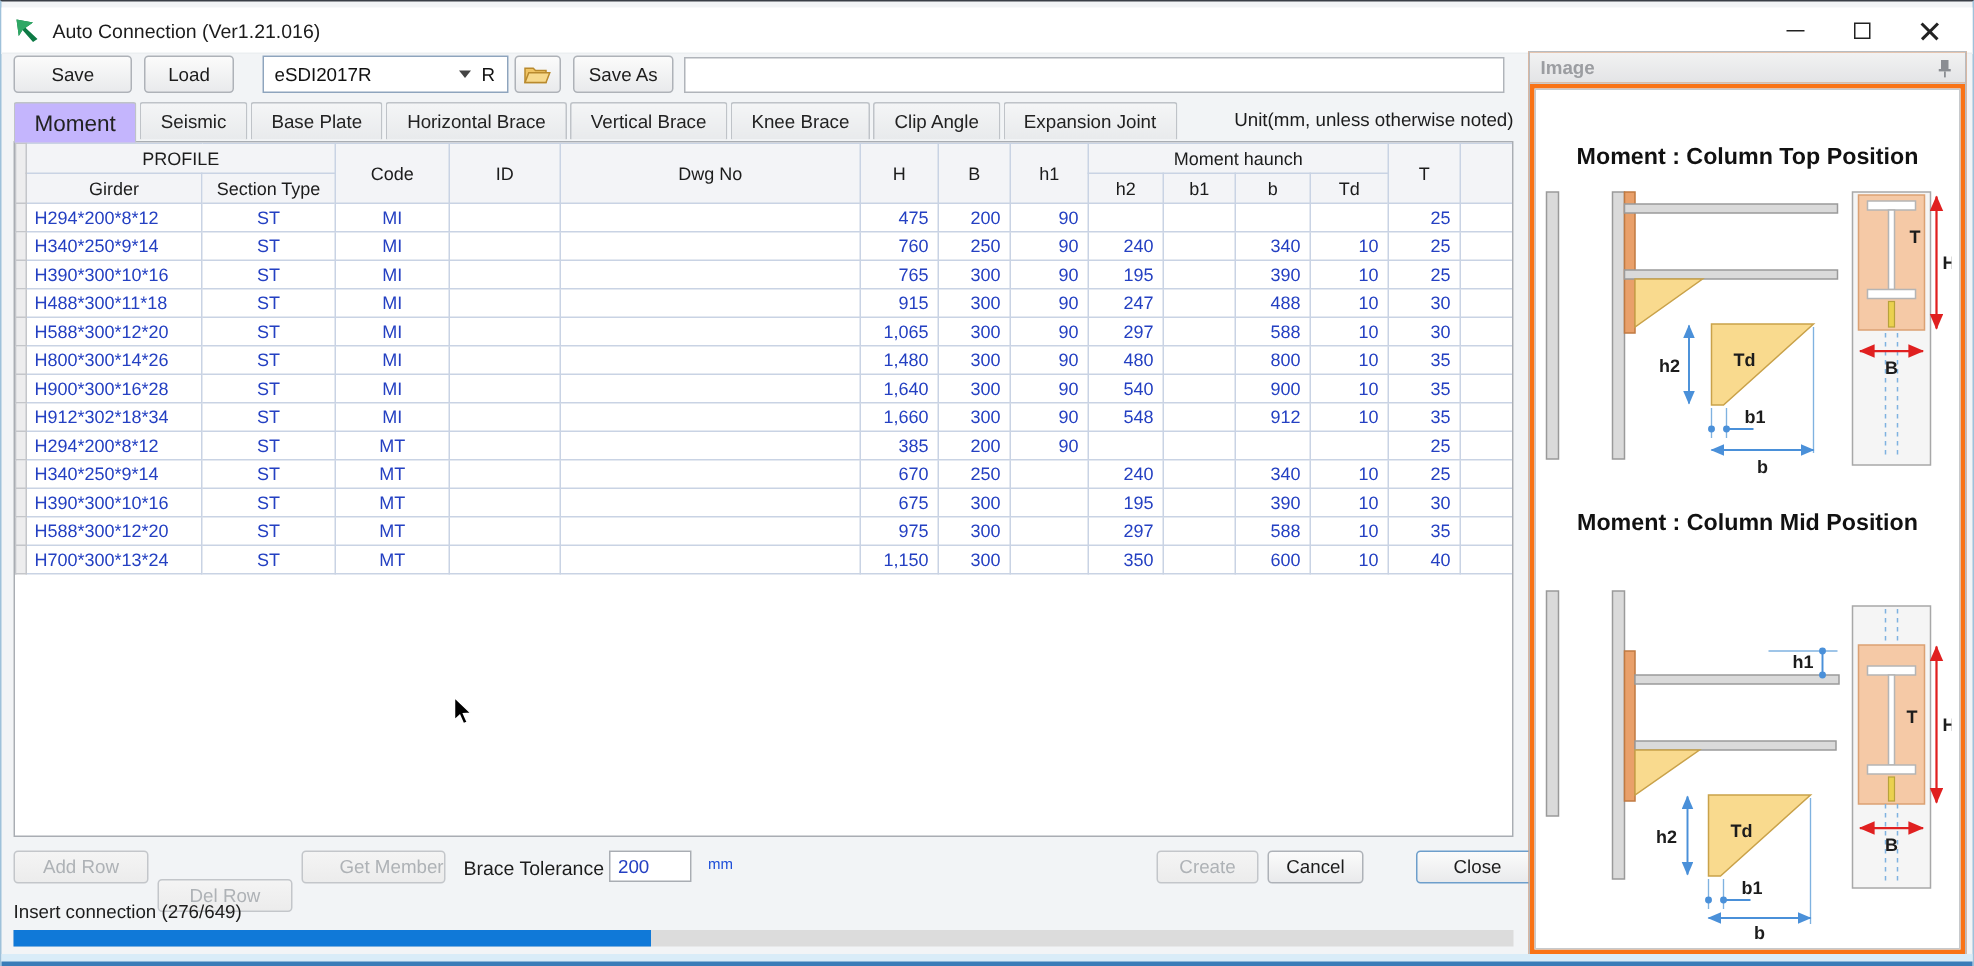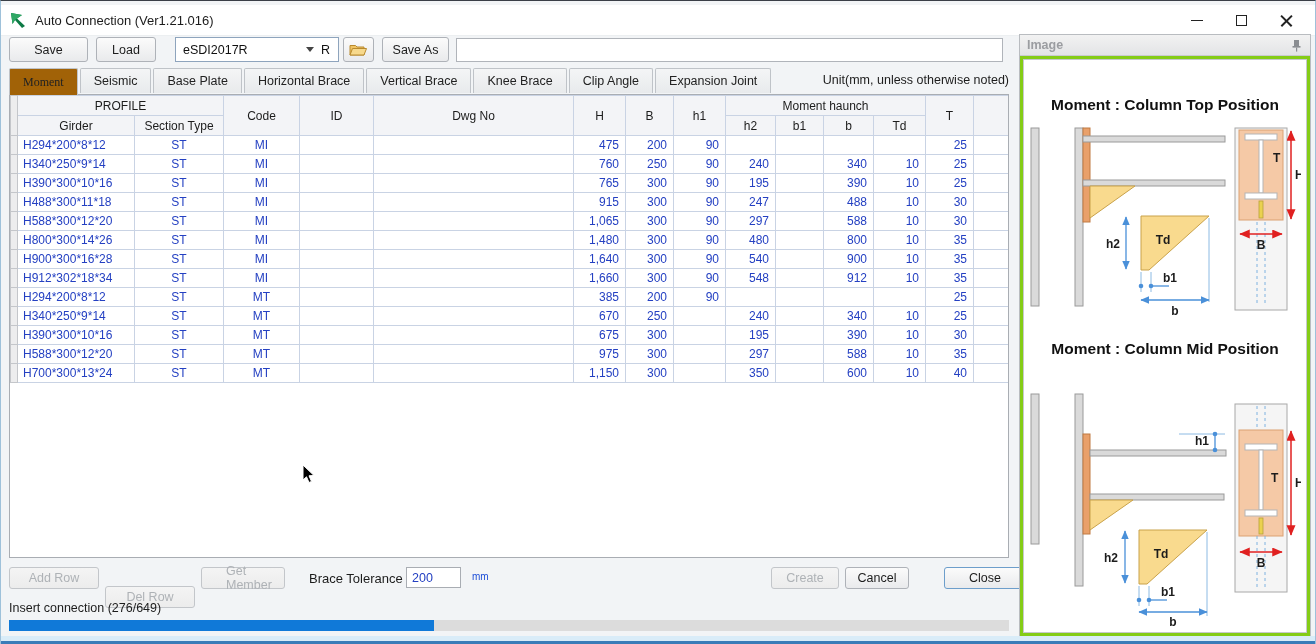--- a/index.html
+++ b/index.html
@@ -42,56 +42,56 @@
   #btn-saveas { left:381px; width:67px;text-align:right; }
   .name-input { position:absolute; left:455px; top:1px; width:547px; height:24px; background:#fff;
                 border:1px solid #b0b4ba; font-size:12px; padding:0 5px; color:#222; }
 
   
   .tabrow { position:absolute; left:8px; top:67px; width:1002px; height:26px; }
   .tabs { display:flex; height:26px; }
   .tab { height:25px; margin-right:2px; padding:0 13px; display:flex; align-items:center;
          background:linear-gradient(#f4f5f6,#e8eaec); border:1px solid #bfc3c8; border-bottom:none;
          border-radius:2px 2px 0 0; font-size:12.5px; color:#222; }
-  .tab.active { background:#a16207; height:27px; position:relative; z-index:5; font-size:12px;font-family:Liberation Serif, serif; }
+  .tab.active { background:#c4b5fd; height:27px; position:relative; z-index:5; font-size:15px; }
   .unit-note { position:absolute; right:2px; top:5px; font-size:12.5px; color:#1c1c1c; }
 
   
   .table-wrap { position:absolute; left:8px; top:93px; width:1000px; height:464px;
                 background:#fff; border:1px solid #a9adb3; overflow:hidden; z-index:1; }
   table.grid { border-collapse:collapse; table-layout:fixed; width:998px; font-size:12px; }
   .grid th, .grid td { border:1px solid #c9d3e4; height:19px; overflow:hidden; white-space:nowrap; }
   .grid th { background:#f3f4f7; color:#1c1c1c; font-weight:normal; font-size:12px; height:20px; }
   .grid td { color:#2440c2; }
   .grid .stub { background:#ededee; border-color:#c4c6ca; }
   td.col-girder { text-align:left; padding-left:5px; }
   td.col-section_type, td.col-code { text-align:center; }
   td.col-h, td.col-b, td.col-h1, td.col-h2, td.col-b1, td.col-bh, td.col-td, td.col-t
     { text-align:right; padding-right:6px; }
 
   
   .footerbar { position:absolute; left:8px; top:563px; width:1000px; height:30px; }
   .footerbar .btn { top:3px; height:22px; }
-  #btn-addrow { left:0; width:90px; } #btn-delrow { left:96px; width:90px;margin-top:19px; } #btn-getmember { left:192px; width:84px;padding-left:24px; }
+  #btn-addrow { left:0; width:90px; } #btn-delrow { left:96px; width:90px;margin-top:19px; } #btn-getmember { left:192px; width:96px;padding-left:24px; }
   .bt-label { position:absolute; left:300px; top:7px; font-size:13px; color:#1c1c1c; }
   .bt-input { position:absolute; left:397px; top:3px; width:55px; height:21px; background:#fff;
               border:1px solid #a9adb3; font-size:12.5px; color:#2440c2; padding-left:5px; }
   .bt-unit { position:absolute; left:463px; top:7px; font-size:10px; color:#1d4ed8; }
   #btn-create { left:762px; width:68px; } #btn-cancel { left:836px; width:64px; }
   #btn-close { left:935px; width:82px; border-color:#6d9ecb;text-align:center; }
 
   
   .statusbar { position:absolute; left:8px; top:597px; width:1000px; height:40px; }
   .status-text { font-size:12.5px; color:#1c1c1c; padding-top:3px; }
   .progress-track { position:absolute; left:0; top:22px; width:1000px; height:11px; background:#dcdcdc; }
   .progress-fill { height:11px; background:#1079d8; }
 
   
   .image-panel { position:absolute; left:1018px; top:33px; width:292px; height:604px;
-                 border:1px solid #b9bcc0; background:#84cc16; }
+                 border:1px solid #b9bcc0; background:#f97316; }
   .panel-header { height:21px; background:linear-gradient(#f2f2f2,#e3e4e6); border-bottom:1px solid #c9cbce;
                   display:flex; align-items:center; }
   .panel-title { padding-left:7px; font-size:12.5px; font-weight:bold; color:#9b9da1; }
   .pin-btn { margin-left:auto; margin-right:6px; width:16px; height:16px; display:flex; align-items:center; justify-content:center; }
   .panel-content { position:absolute; left:3px; right:3px; top:24px; bottom:4px; background:#fff;
                    border:1px solid #c6c9cc; overflow:hidden; }
   .diag-title { text-align:center; font-size:15.5px; font-weight:bold; color:#111; }
   .dt1 { margin-top:36px; } .dt2 { margin-top:22px; }
   .diag { display:block; margin:8px auto 0 auto; }
 

